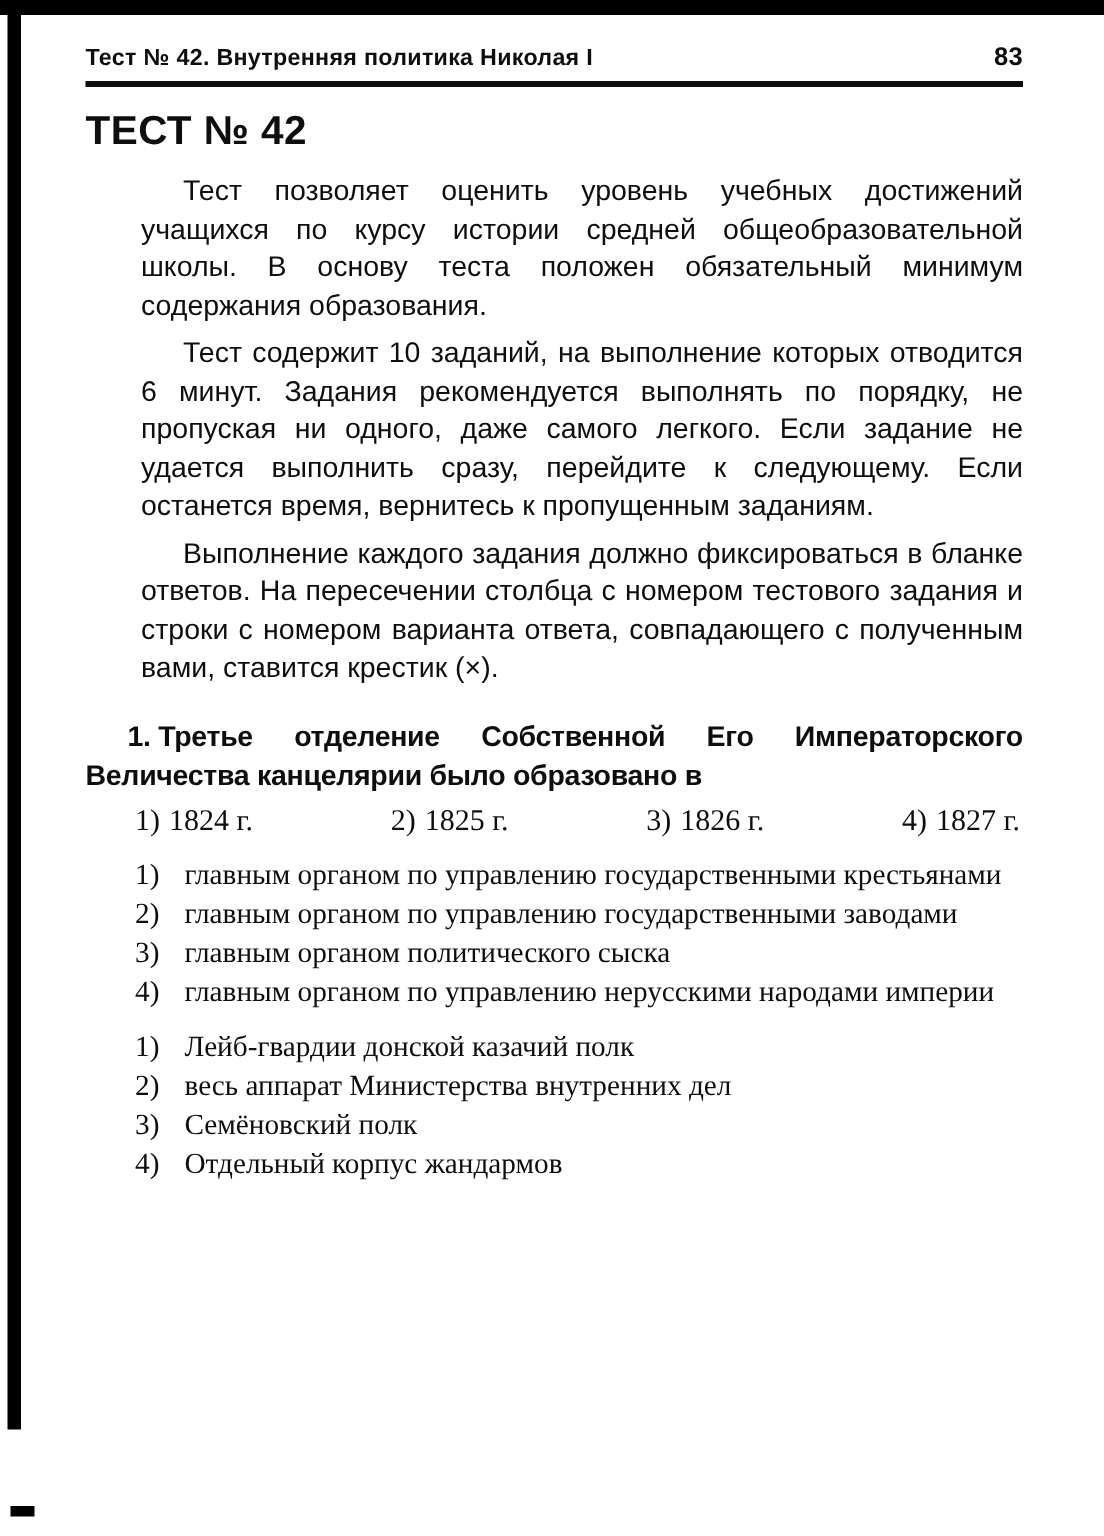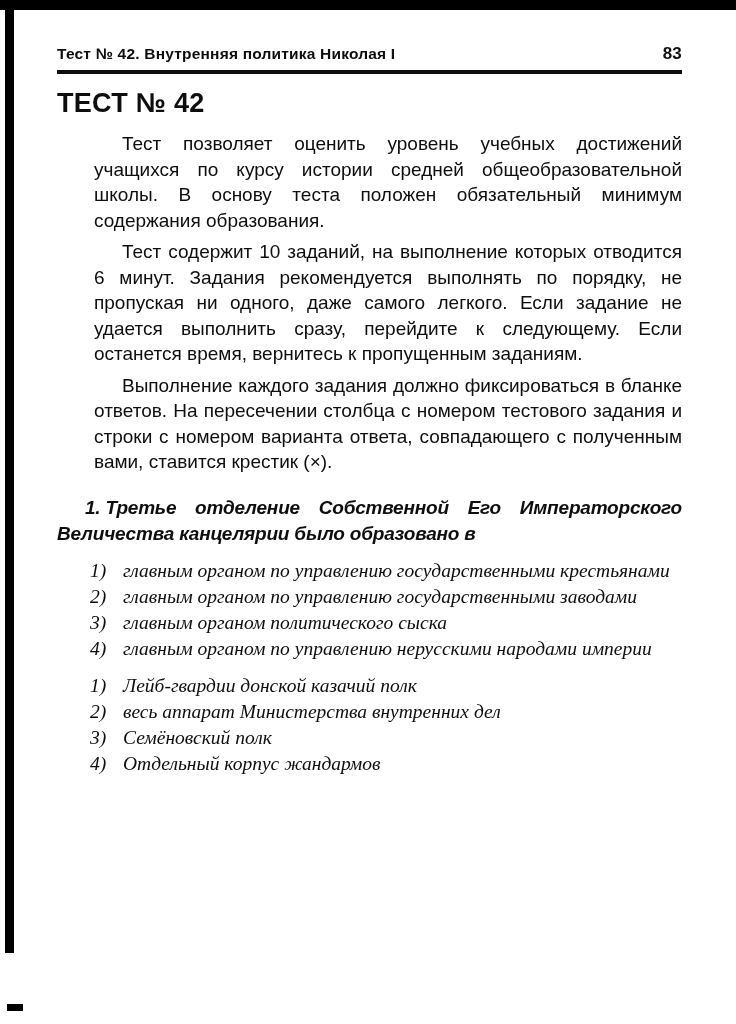--- a/index.html
+++ b/index.html
@@ -9,21 +9,21 @@
     position: relative;
     overflow: hidden;
     font-family: "Liberation Sans", sans-serif;
     color: #0e0e0e;
   }
   
   .scan-bar-top  { position: absolute; top: 0; left: 0; width: 736px; height: 10px; background: #000; }
   .scan-bar-left { position: absolute; top: 0; left: 5px; width: 9px; height: 953px; background: #000; }
   .scan-mark-bottom { position: absolute; top: 1004px; left: 7px; width: 16px; height: 7px; background: #000; }
 
-  .content { position: absolute; top: 44px; left: 57px; width: 625px; }
+  .content { position: absolute; top: 28px; left: 57px; width: 625px; }
 
   .running-header {
     display: flex; justify-content: space-between; align-items: baseline;
     font-weight: bold; font-size: 15.5px; letter-spacing: 0.2px;
   }
   .page-number { font-size: 17px; font-weight: bold; }
   .header-rule { height: 4px; background: #0d0d0d; margin-top: 6px; }
 
   .test-title {
     font-size: 27px; font-weight: bold;
@@ -39,21 +39,21 @@
   }
   .theme-label { font-style: italic; margin-right: 9px; }
 
   .intro { margin-top: 12px; margin-left: 37px; }
   .intro p {
     margin: 0; font-size: 19px; line-height: 25.5px;
     text-align: justify; text-indent: 28px;
   }
   .intro p + p { margin-top: 6px; }
 
-  .question { margin-top: 11px; font-style: italic; }
+  .question { margin-top: 11px; }
   .question.first { margin-top: 20px; }
   .q-stem {
     margin: 0; font-weight: bold; font-size: 19px; line-height: 26px;
     text-align: justify; text-indent: 28px; letter-spacing: -0.2px;
   }
   .q-num { margin-right: 5px; }
 
   .inline-options {
     display: flex; justify-content: space-between;
     margin: 3px 2px 0 33px;
@@ -86,20 +86,26 @@
 
 
   <div class="intro">
     <p>Тест позволяет оценить уровень учебных достижений учащихся по курсу истории средней общеобразовательной школы. В основу теста положен обязательный минимум содержания образования.</p>
     <p>Тест содержит 10 заданий, на выполнение которых отводится 6 минут. Задания рекомендуется выполнять по порядку, не пропуская ни одного, даже самого легкого. Если задание не удается выполнить сразу, перейдите к следующему. Если останется время, вернитесь к пропущенным заданиям.</p>
     <p>Выполнение каждого задания должно фиксироваться в бланке ответов. На пересечении столбца с номером тестового задания и строки с номером варианта ответа, совпадающего с полученным вами, ставится крестик (×).</p>
   </div>
 
   <div class="question first">
     <p class="q-stem"><span class="q-num">1.</span><span>Третье отделение Собственной Его Императорского Величества канцелярии было образовано в</span></p>
+    <div class="inline-options">
+      <span class="io"><span class="opt-num">1)</span><span>1824 г.</span></span>
+      <span class="io"><span class="opt-num">2)</span><span>1825 г.</span></span>
+      <span class="io"><span class="opt-num">3)</span><span>1826 г.</span></span>
+      <span class="io"><span class="opt-num">4)</span><span>1827 г.</span></span>
+    </div>
   </div>
 
   <div class="question">
     <div class="options">
       <div class="opt">
           <span class="opt-num">1)</span>
           <span class="opt-text">главным органом по управлению государственными крестьянами</span>
         </div>
       <div class="opt">
           <span class="opt-num">2)</span>

